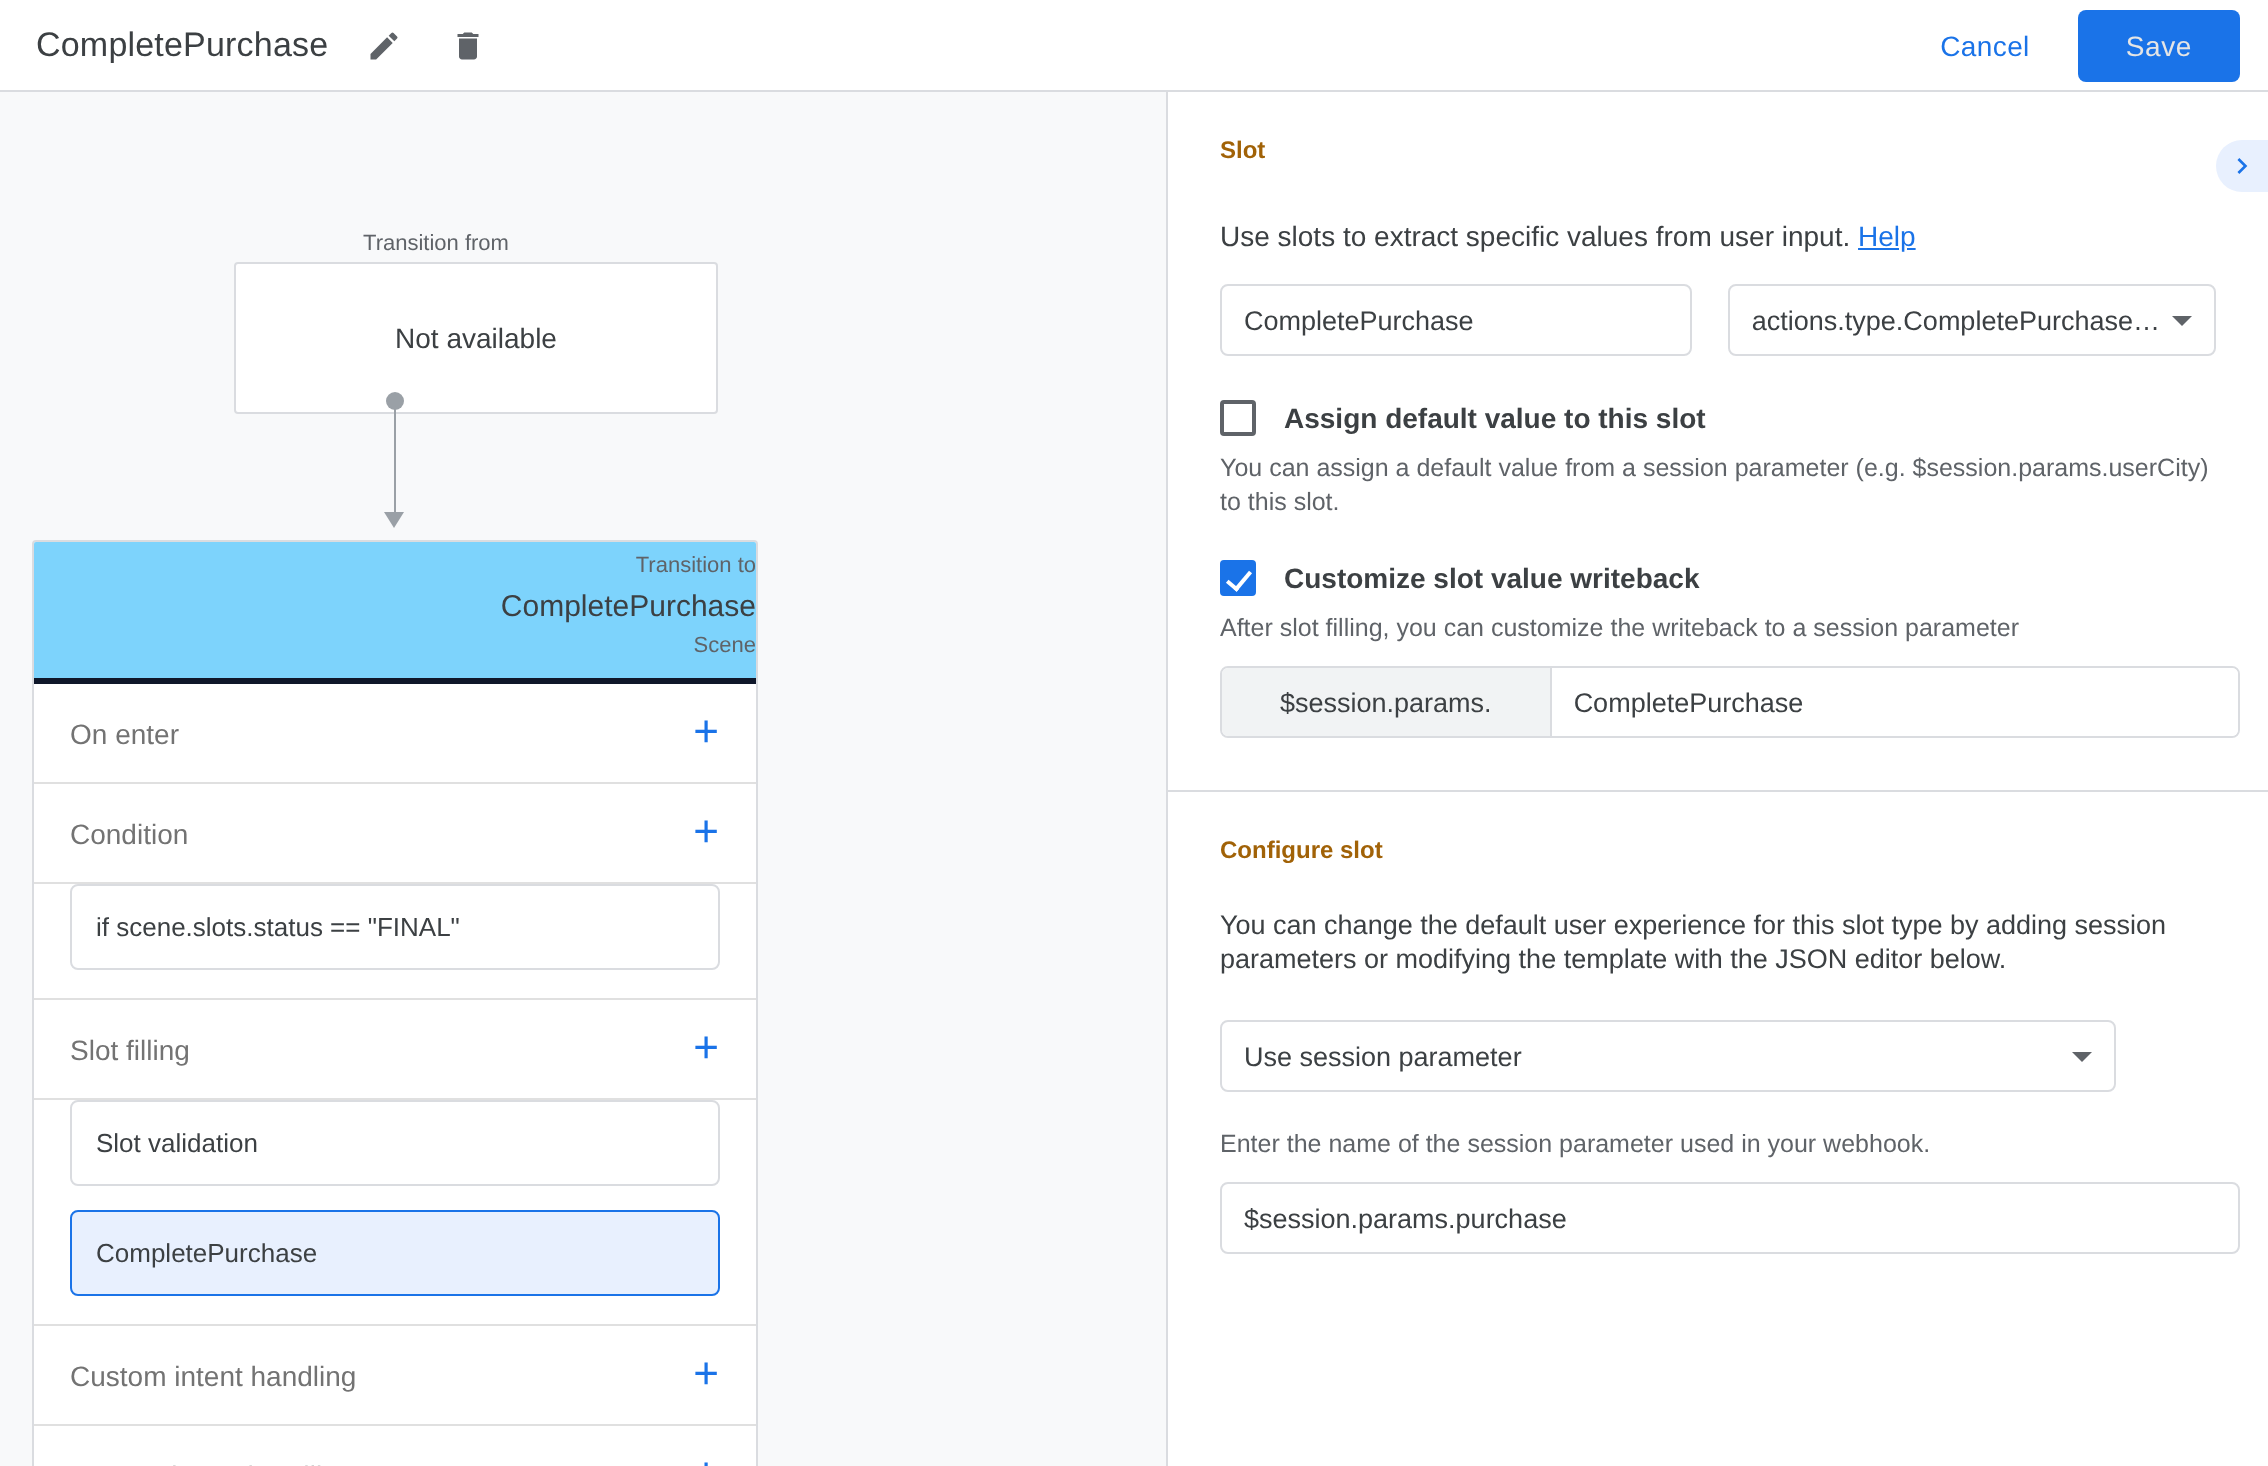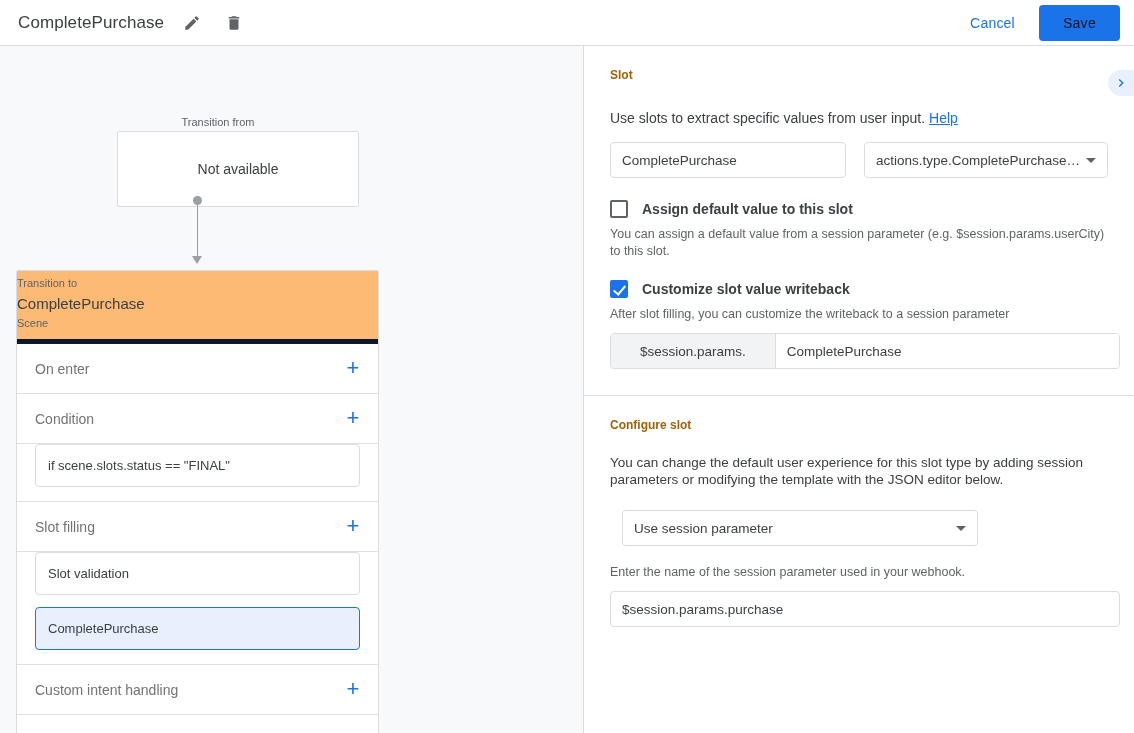--- a/index.html
+++ b/index.html
@@ -47,21 +47,21 @@
     font-size: 14px;
     padding: 8px 12px;
     border-radius: 4px;
     cursor: pointer;
     background: none; border: none;
     font-family: inherit;
     letter-spacing: .2px;
   }
   .save-btn {
     background: #1a73e8;
-    color: #0f172a;
+    color: #e5e5e5;
     font-size: 14px;
     border: none;
     border-radius: 4px;
     padding: 0 24px;
     height: 36px;
     margin-left: 12px;
     cursor: pointer;
     font-family: inherit;
     letter-spacing: .3px;
   }
@@ -143,24 +143,24 @@
     position: absolute;
     left: 16px;
     top: 224px;
     width: 363px;
     border: 1px solid #dadce0;
     border-radius: 2px;
     background: #fff;
     overflow: hidden;
   }
   .scene-header {
-    background: #fdba74;
+    background: #7dd3fc;
     padding: 6px 0 10px;
-    text-align: left;
-    border-bottom: 5px solid #0f172a;
+    text-align: right;
+    border-bottom: 3px solid #0f172a;
   }
   .scene-header .sh-label {
     font-size: 11px;
     color: #5f6368;
     margin-bottom: 6px;
   }
   .scene-header .sh-title {
     font-size: 15px;
     color: #3c4043;
     margin-bottom: 5px;
@@ -351,22 +351,21 @@
     font-size: 13.5px;
     color: #3c4043;
     font-family: inherit;
   }
   .divider {
     height: 1px;
     background: #dadce0;
     margin: 0 0 0 0;
   }
   .wide-select {
-    width: 356px;
-    margin-left: 12px;
+    width: 448px;
   }
   .wide-input {
     width: 510px;
   }
 </style>
 </head>
 <body>
 
 <div class="app">
 

